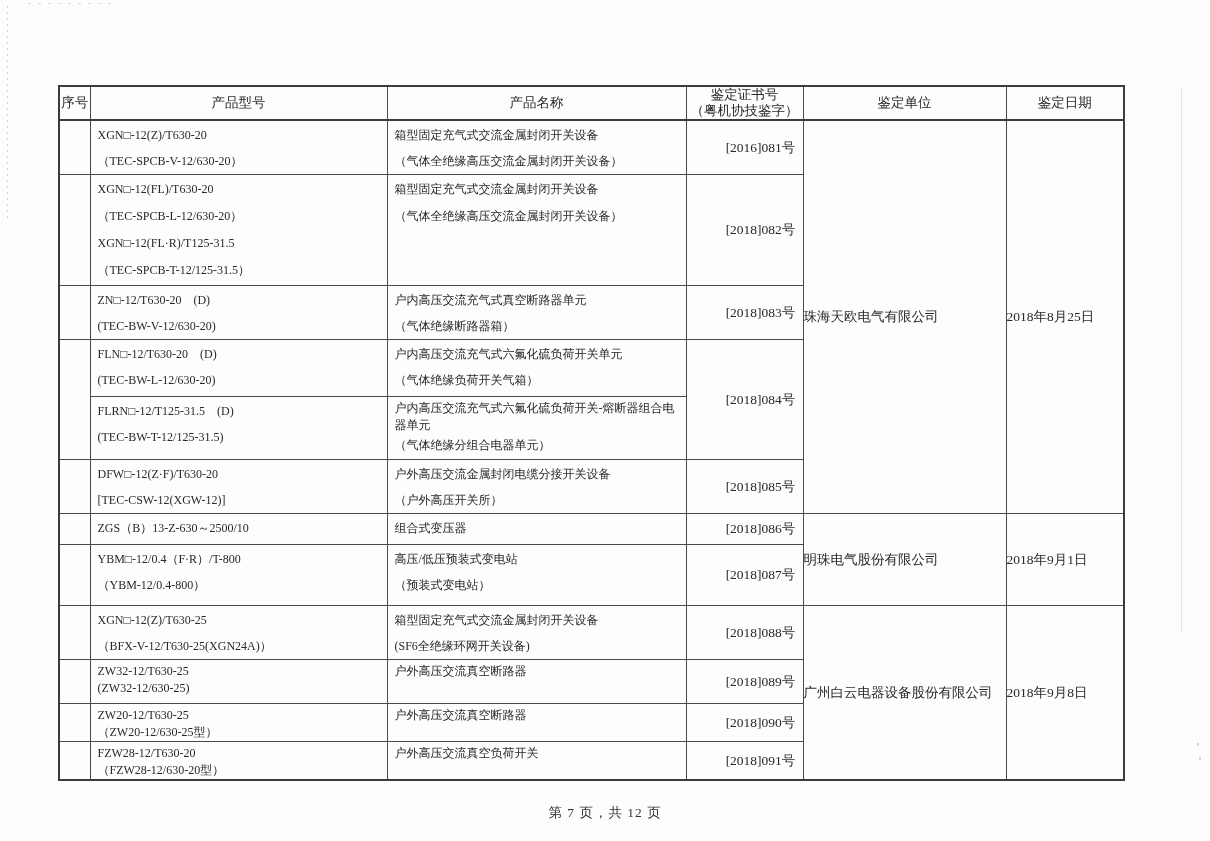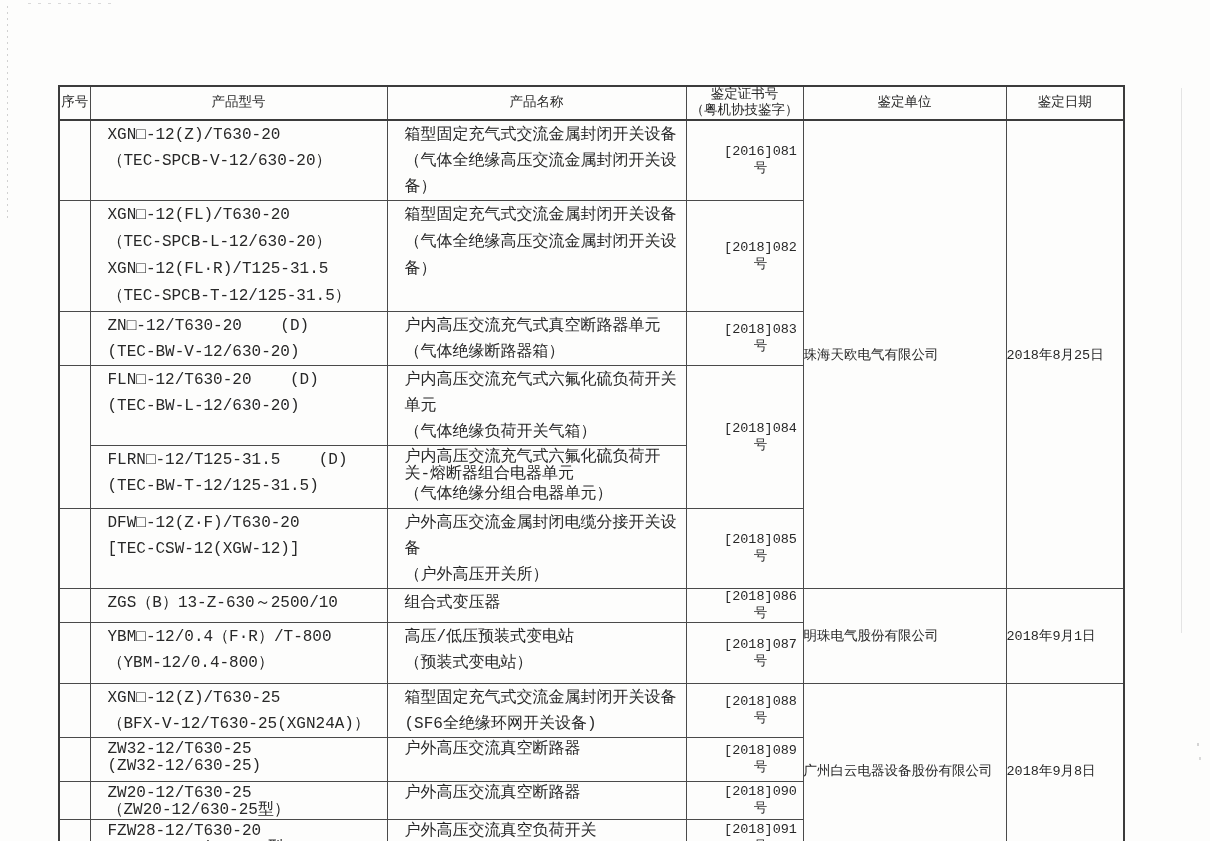--- a/index.html
+++ b/index.html
@@ -1,34 +1,34 @@
 <!DOCTYPE html>
 <html><head>
 <meta charset="utf-8">
 <style>
   html,body{margin:0;padding:0;background:#ffffff;}
   .page{position:relative;width:1210px;height:841px;background:#fdfdfc;overflow:hidden;
-        font-family:Liberation Mono, monospace;color:#282828;}
+        font-family:Liberation Serif, serif;color:#282828;}
   
   .art{position:absolute;pointer-events:none;}
   .art-left{left:7px;top:6px;width:1px;height:212px;
     background:repeating-linear-gradient(to bottom,#c6c6c6 0 2px,transparent 2px 6px);opacity:.8;}
   .art-top{left:28px;top:3px;width:84px;height:1px;
     background:repeating-linear-gradient(to right,#d9d9d9 0 3px,transparent 3px 10px);}
   .art-right{left:1181px;top:88px;width:1px;height:545px;background:#e4e4e4;}
   .art-speck1{left:1197px;top:743px;width:2px;height:3px;background:#d4d4d4;}
   .art-speck2{left:1199px;top:757px;width:2px;height:3px;background:#dadada;}
   
   table.cert{position:absolute;left:58px;top:85px;width:1065px;border-collapse:collapse;
              table-layout:fixed;border:2px solid #3c3c3c;}
   .cert th,.cert td{border:1px solid #4a4a4a;overflow:hidden;padding:0;}
   .cert thead th{font-weight:normal;font-size:13.5px;text-align:center;vertical-align:middle;
                  border-bottom:2px solid #3c3c3c;line-height:16px;}
   td.c{text-align:center;vertical-align:middle;font-size:13.5px;padding-left:32px;}
-  td.t{vertical-align:top;text-align:left;font-size:16px;padding:1px 6px 0 17px;}
+  td.t{vertical-align:top;text-align:left;font-size:12px;padding:1px 6px 0 7px;}
   .ln{line-height:26px;white-space:pre-wrap;}
   tr.r80 .ln{line-height:27px;}
   tr.tight td.t{padding-top:3px;}
   tr.tight .ln{line-height:17px;}
   td.wrap{padding-top:3px;}
   td.wrap .ln{line-height:17px;}
   td.wrap .p2{margin-top:3px;}
   td.mid{text-align:left;vertical-align:middle;font-size:13.5px;}
   .footer{position:absolute;left:0;top:804px;width:1210px;text-align:center;
           font-size:13.5px;letter-spacing:1px;color:#333;}
@@ -207,13 +207,14 @@
           <div class="ln">（FZW28-12/630-20型）</div>
         </td>
         <td class="t">
           <div class="ln">户外高压交流真空负荷开关</div>
         </td>
         <td class="c">[2018]091号</td>
       </tr>
     </tbody>
   </table>
 
+  <div class="footer">第 7 页，共 12 页</div>
 </div>
 
 </body></html>

